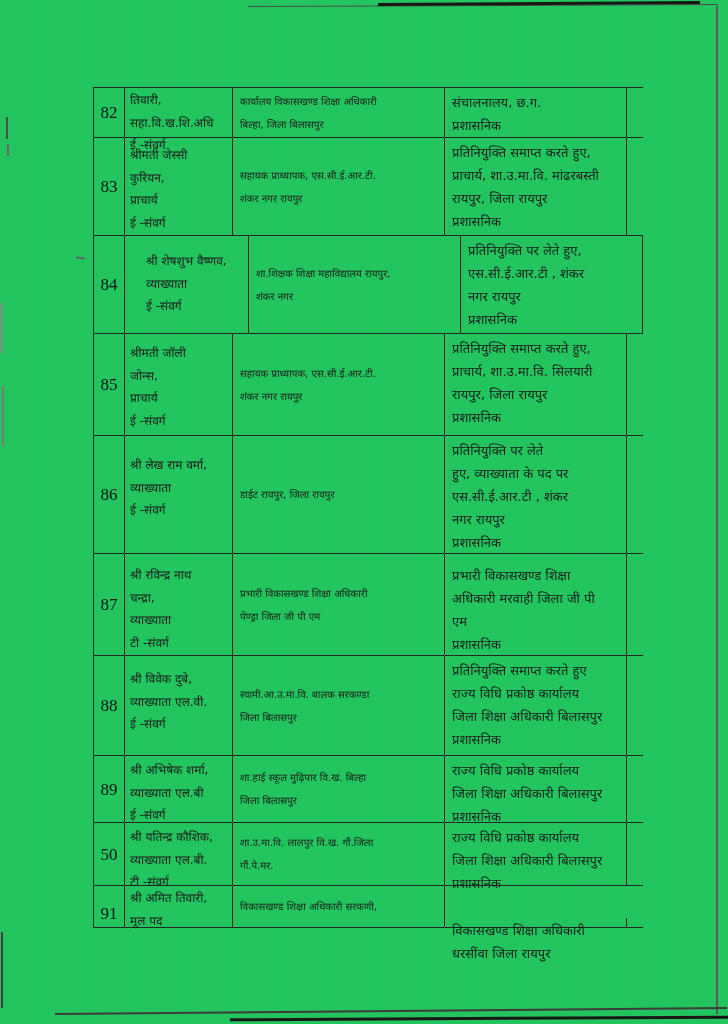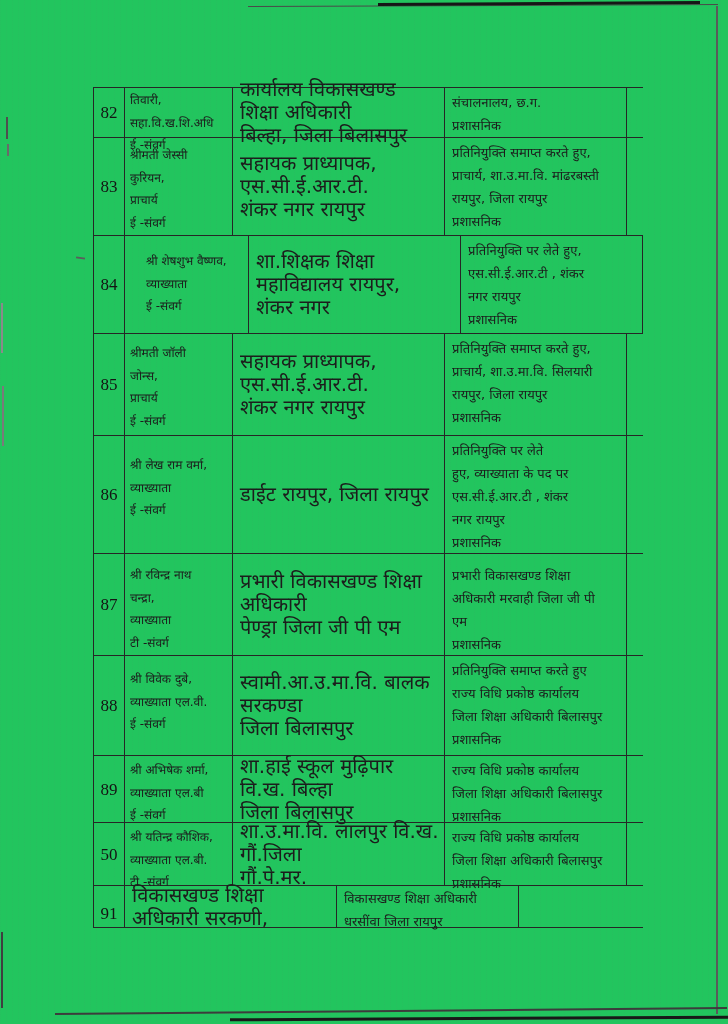--- a/index.html
+++ b/index.html
@@ -16,21 +16,21 @@
   }
   .artifact{position:absolute;pointer-events:none;}
 
   .doc-table{
     position:absolute;left:93px;top:87px;
     border-top:1.5px solid #262626;border-left:1.5px solid #262626;
   }
   .row{display:flex;box-sizing:border-box;border-bottom:1.5px solid #262626;}
   .cell{
     box-sizing:border-box;border-right:1.5px solid #262626;
-    white-space:pre-line;overflow:visible;line-height:23px;font-size:20px;
+    white-space:pre-line;overflow:visible;line-height:23px;font-size:10px;
   }
   .c-sl{
     width:31px;display:flex;align-items:center;justify-content:center;
     font-family:"Liberation Serif",serif;font-size:17px;color:#141414;
     white-space:normal;
   }
   .c-name{width:108px;padding:3px 2px 0 5px;font-size:12px;line-height:22.5px;}
   .c-post{width:212px;display:flex;align-items:center;padding:2px 4px 2px 7px;}
   .c-order{width:182px;padding:3px 3px 0 7px;font-size:13px;}
 </style>
@@ -164,19 +164,21 @@
 टी -संवर्ग</div>
       <div class="cell c-post">शा.उ.मा.वि. लालपुर वि.ख. गौं.जिला
 गौं.पे.मर.</div>
       <div class="cell c-order">राज्य विधि प्रकोष्ठ कार्यालय
 जिला शिक्षा अधिकारी बिलासपुर
 प्रशासनिक</div>
     </div>
 
     <div class="row" style="height:42px;">
       <div class="cell c-sl" style="align-items:flex-end;padding-bottom:2px;">91</div>
+      <div class="cell c-name" style="padding-top:1px;">श्री अमित तिवारी,
+मूल पद</div>
       <div class="cell c-post">विकासखण्ड शिक्षा अधिकारी सरकणी,</div>
-      <div class="cell c-order" style="padding-top:1px;">विकासखण्ड शिक्षा अधिकारी
+      <div class="cell c-order" style="padding-top:1px;margin-top:32px;">विकासखण्ड शिक्षा अधिकारी
 धरसींवा जिला रायपुर</div>
     </div>
 
   </div>
 </div>
 
 </body></html>

